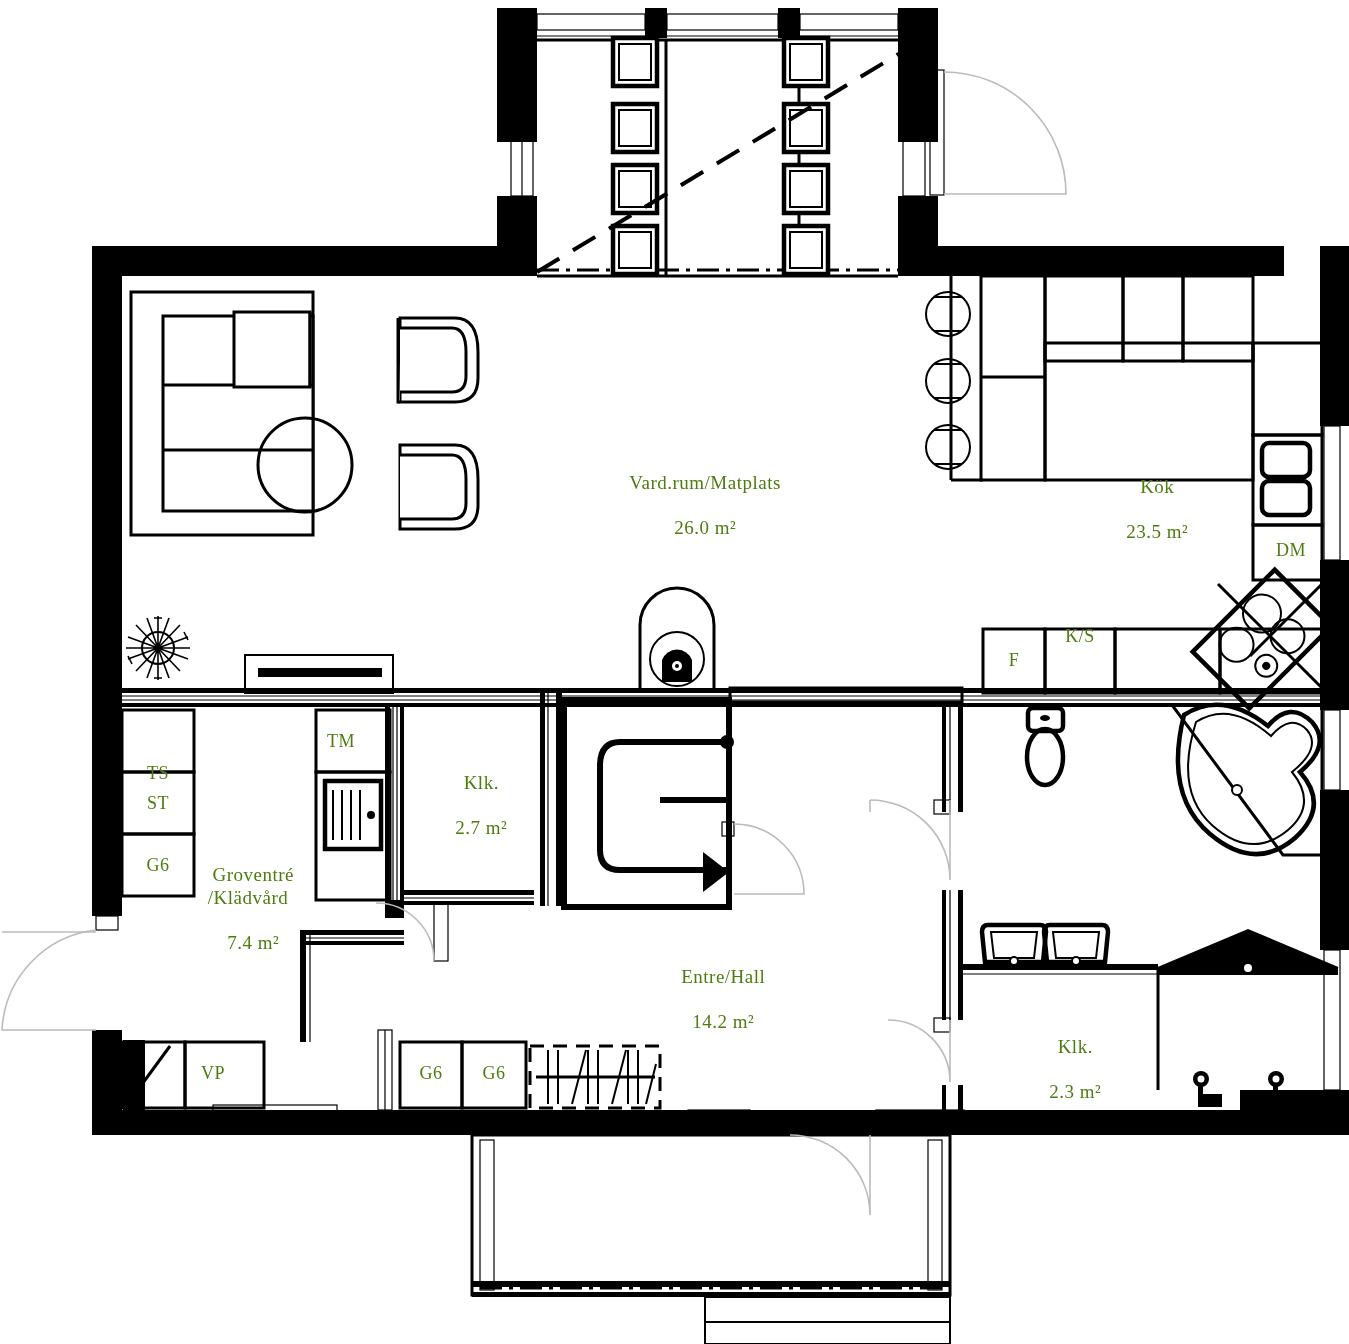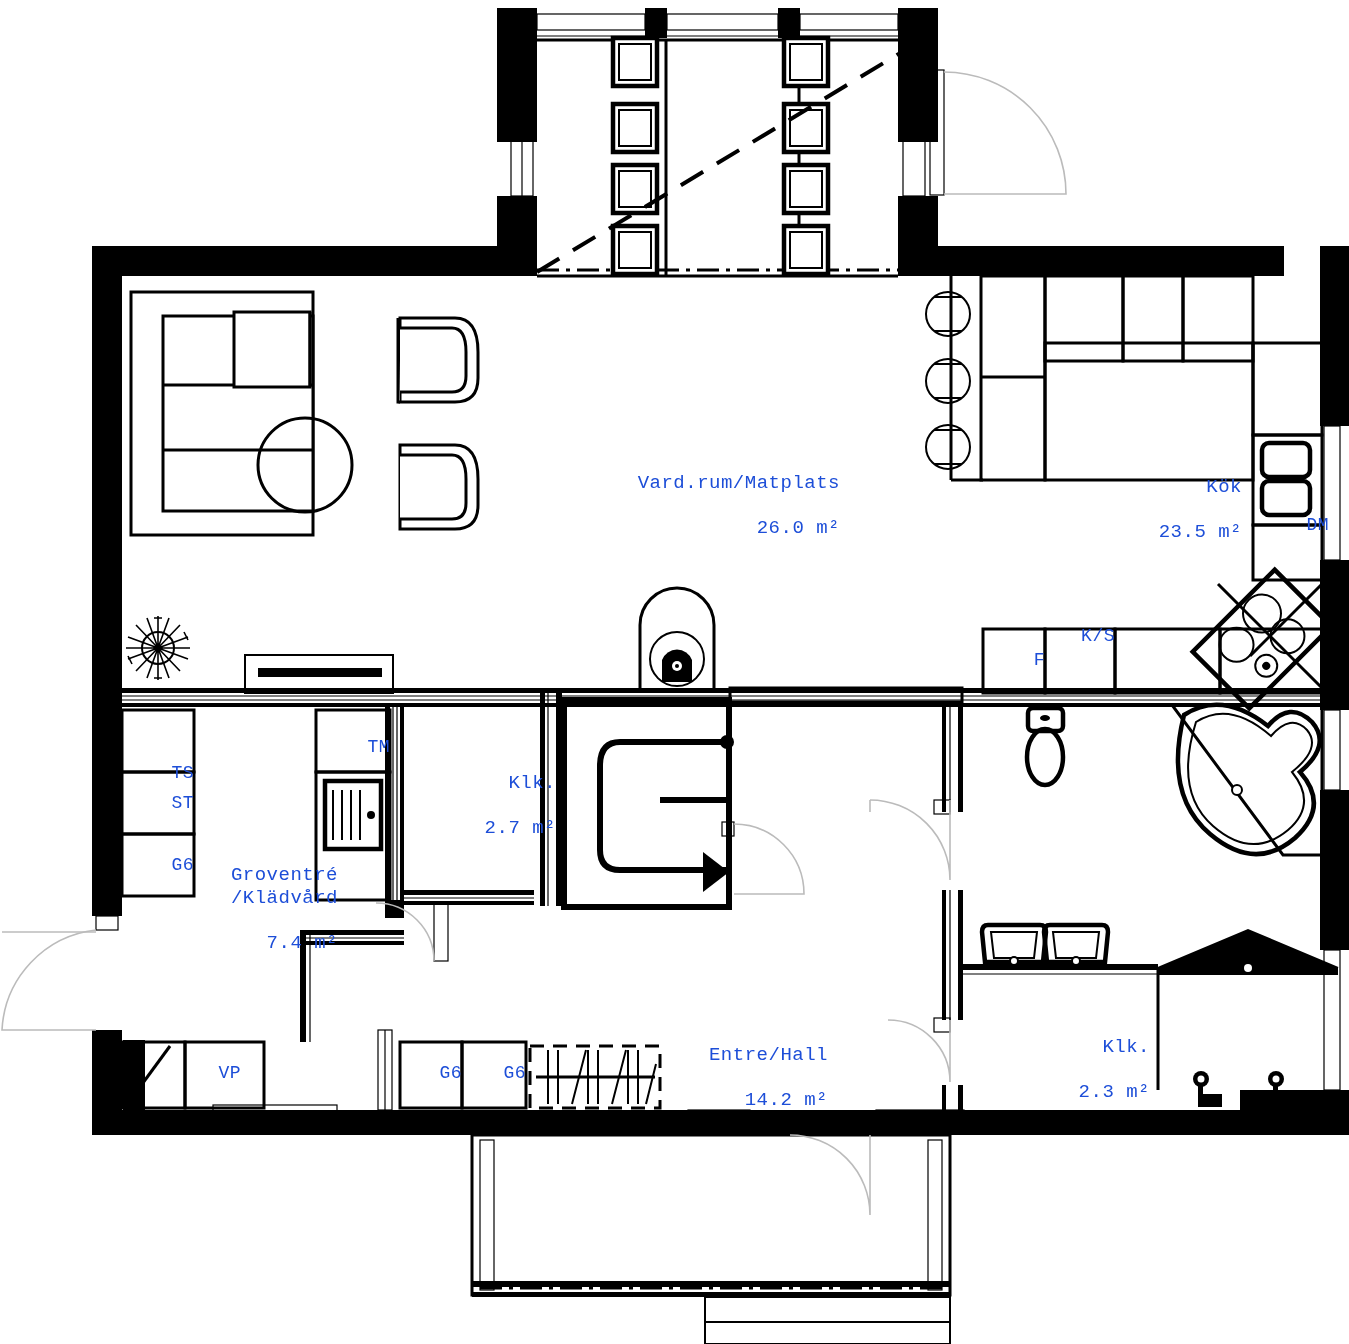--- a/index.html
+++ b/index.html
@@ -1,21 +1,21 @@
 <!DOCTYPE html>
 <html><head>
 <meta charset="utf-8">
 <title>Floor Plan</title>
 <style>
   html,body{margin:0;padding:0;background:#ffffff;}
   body{font-family:"DejaVu Sans Mono","Liberation Mono",monospace;}
   #plan{position:relative;width:1349px;height:1344px;background:#fff;overflow:hidden;}
   #plan svg{position:absolute;left:0;top:0;}
-  .lbl{position:absolute;text-align:right;color:#1d4ed8;line-height:1.18;
-       font-family:Liberation Mono, monospace;white-space:pre;}
+  .lbl{position:absolute;text-align:center;color:#4d7c0f;line-height:1.18;
+       font-family:Liberation Serif, serif;white-space:pre;}
   .room-lbl{font-size:19px;letter-spacing:.5px;}
   .cab-lbl{font-size:18px;letter-spacing:.5px;}
 </style>
 </head>
 <body>
 
 <div id="plan">
 
 <svg width="1349" height="1344" viewBox="0 0 1349 1344">
   <defs>
@@ -437,34 +437,34 @@
 /Klädvård</span><br>
   <span>7.4 m²</span>
 </div>
 
 <div class="lbl room-lbl" style="left:396px;top:750px;width:160px;">
   <span>Klk.</span><br>
   <span>2.7 m²</span>
 </div>
 
 
-<div class="lbl room-lbl" style="left:608px;top:1022px;width:220px;">
+<div class="lbl room-lbl" style="left:608px;top:944px;width:220px;">
   <span>Entre/Hall</span><br>
   <span>14.2 m²</span>
 </div>
 
 <div class="lbl room-lbl" style="left:990px;top:1014px;width:160px;">
   <span>Klk.</span><br>
   <span>2.3 m²</span>
 </div>
 
 <div class="lbl cab-lbl" style="left:122px;top:731px;width:72px;margin-top:32px;">TS</div>
 <div class="lbl cab-lbl" style="left:122px;top:793px;width:72px;">ST</div>
 <div class="lbl cab-lbl" style="left:122px;top:855px;width:72px;">G6</div>
-<div class="lbl cab-lbl" style="left:316px;top:731px;width:74px;margin-top:6px;">TM</div>
+<div class="lbl cab-lbl" style="left:304px;top:731px;width:74px;">TM</div>
 <div class="lbl cab-lbl" style="left:185px;top:1063px;width:56px;">VP</div>
 <div class="lbl cab-lbl" style="left:400px;top:1063px;width:62px;">G6</div>
 <div class="lbl cab-lbl" style="left:462px;top:1063px;width:64px;">G6</div>
 <div class="lbl cab-lbl" style="left:983px;top:650px;width:62px;">F</div>
 <div class="lbl cab-lbl" style="left:1045px;top:626px;width:70px;">K/S</div>
-<div class="lbl cab-lbl" style="left:1253px;top:515px;width:76px;">DM</div>
+<div class="lbl cab-lbl" style="left:1253px;top:540px;width:76px;">DM</div>
 
 </div>
 
 </body></html>

